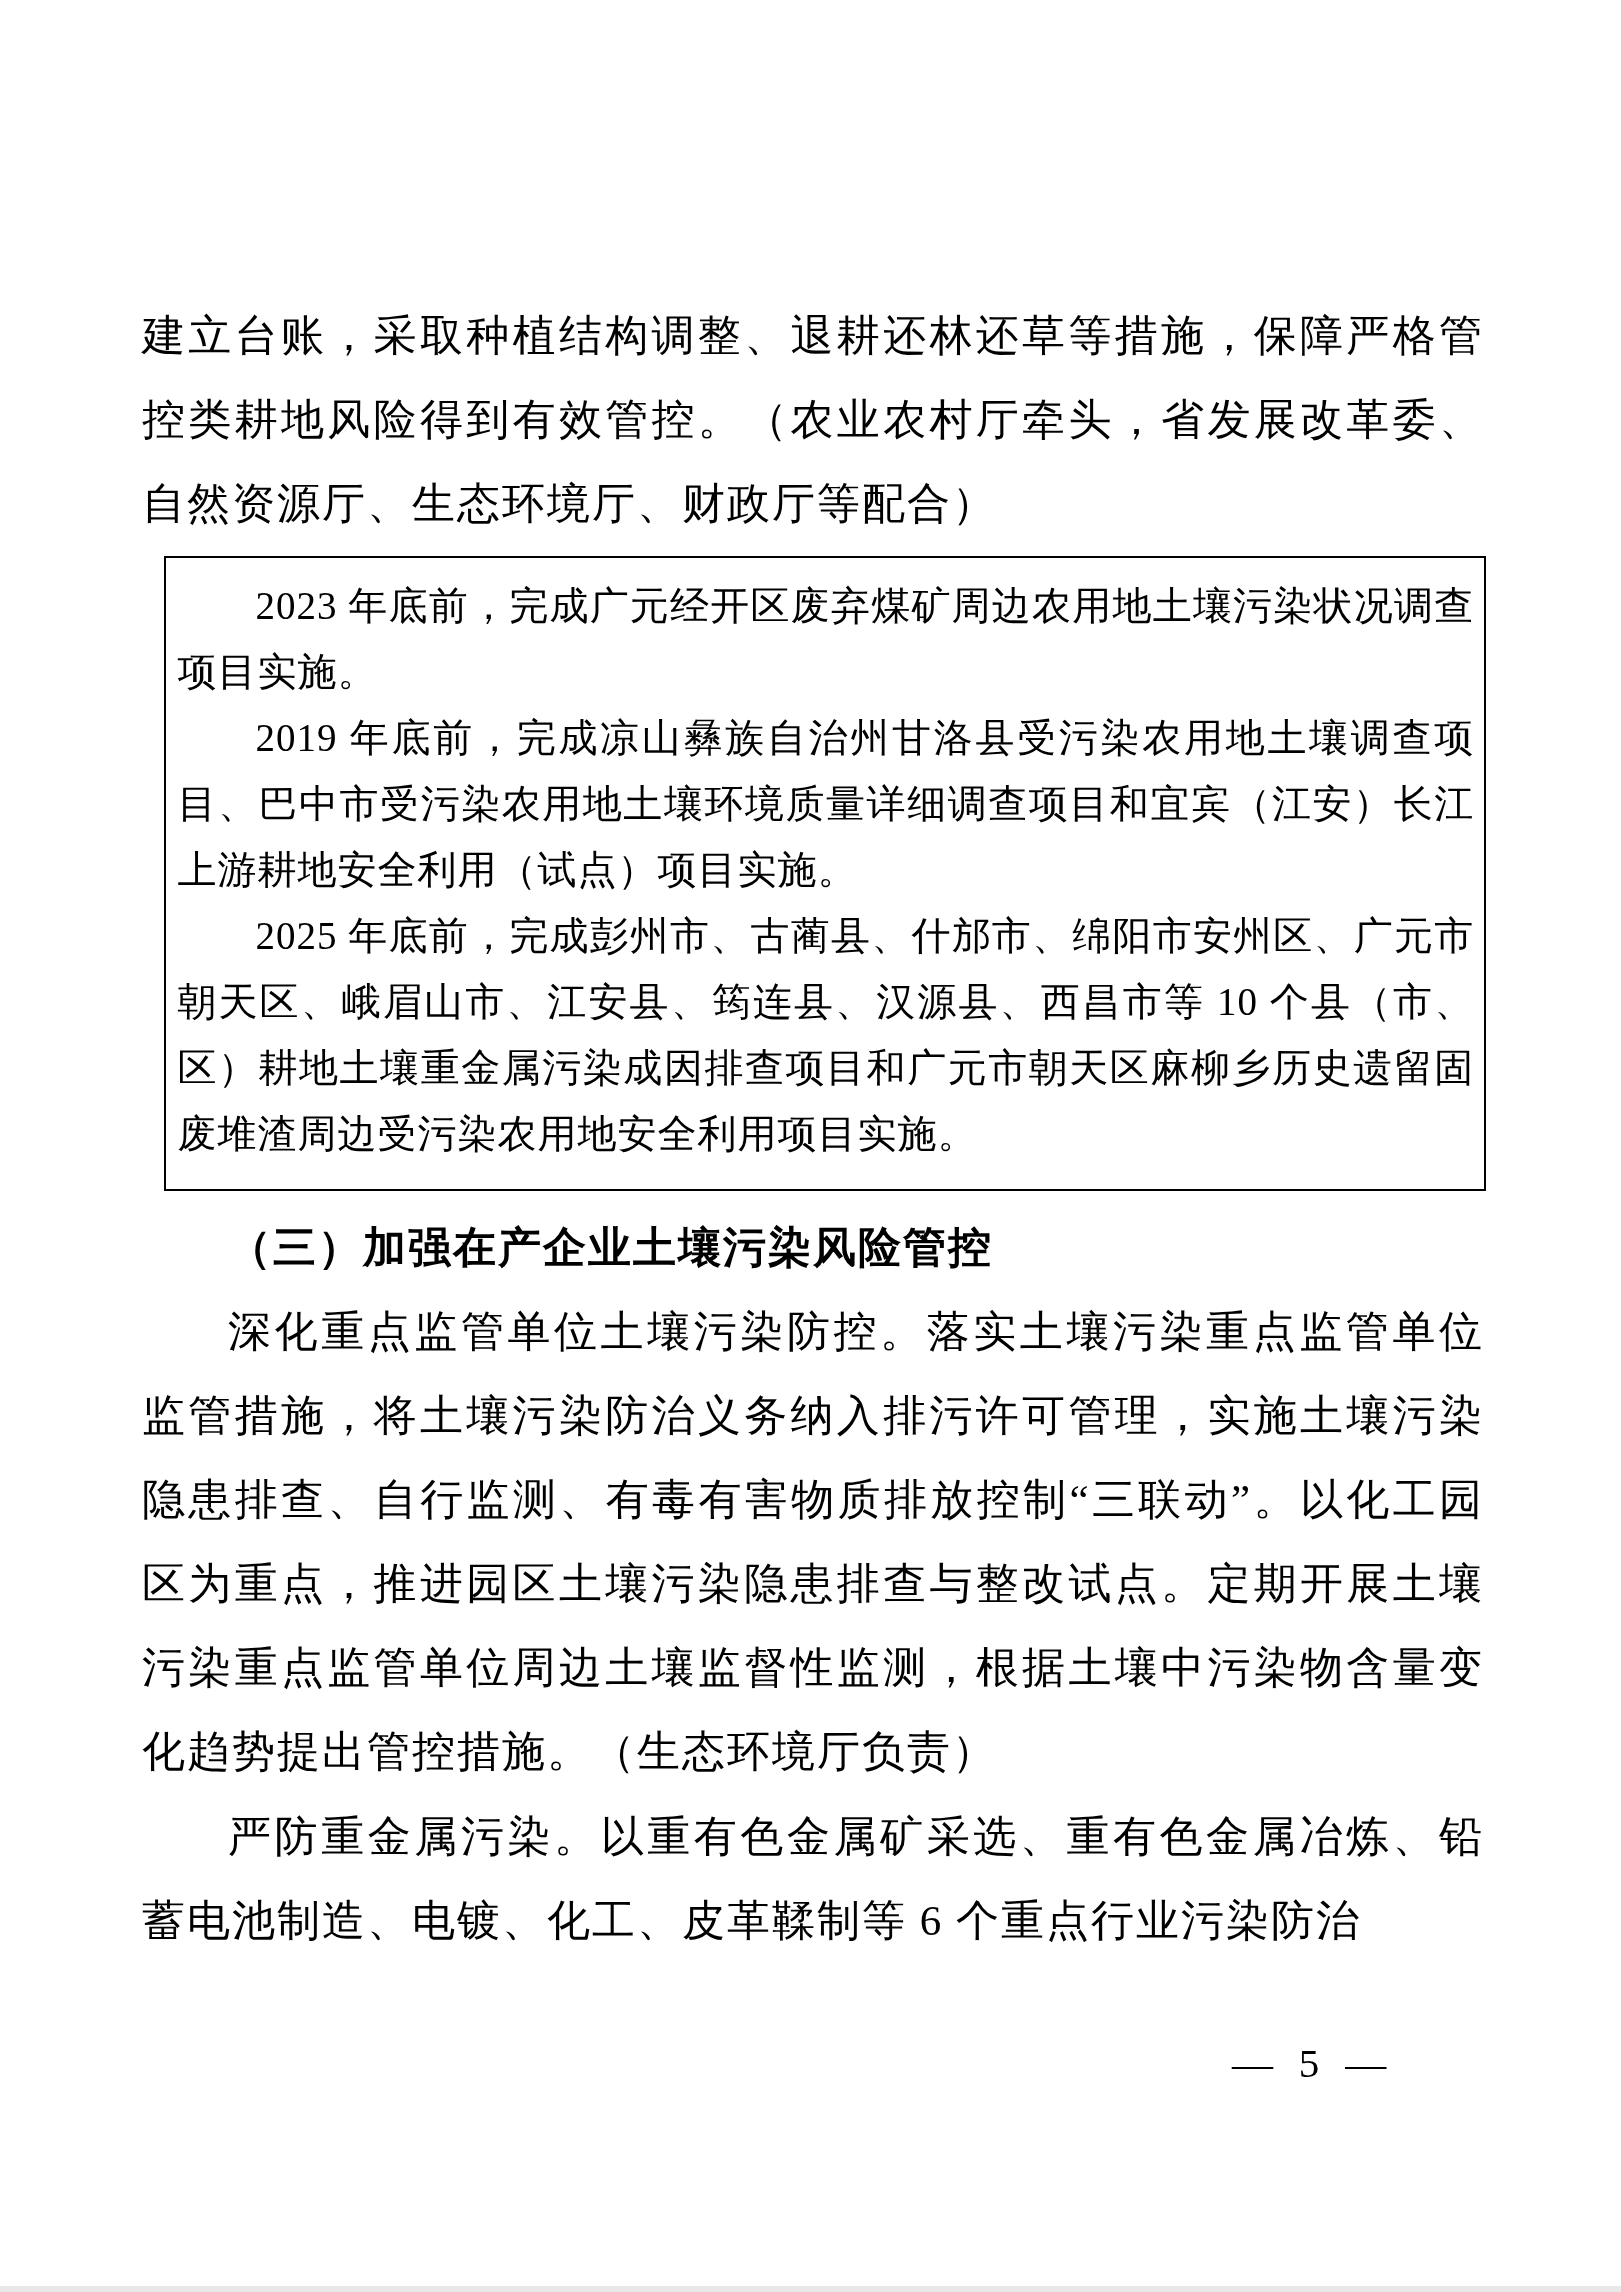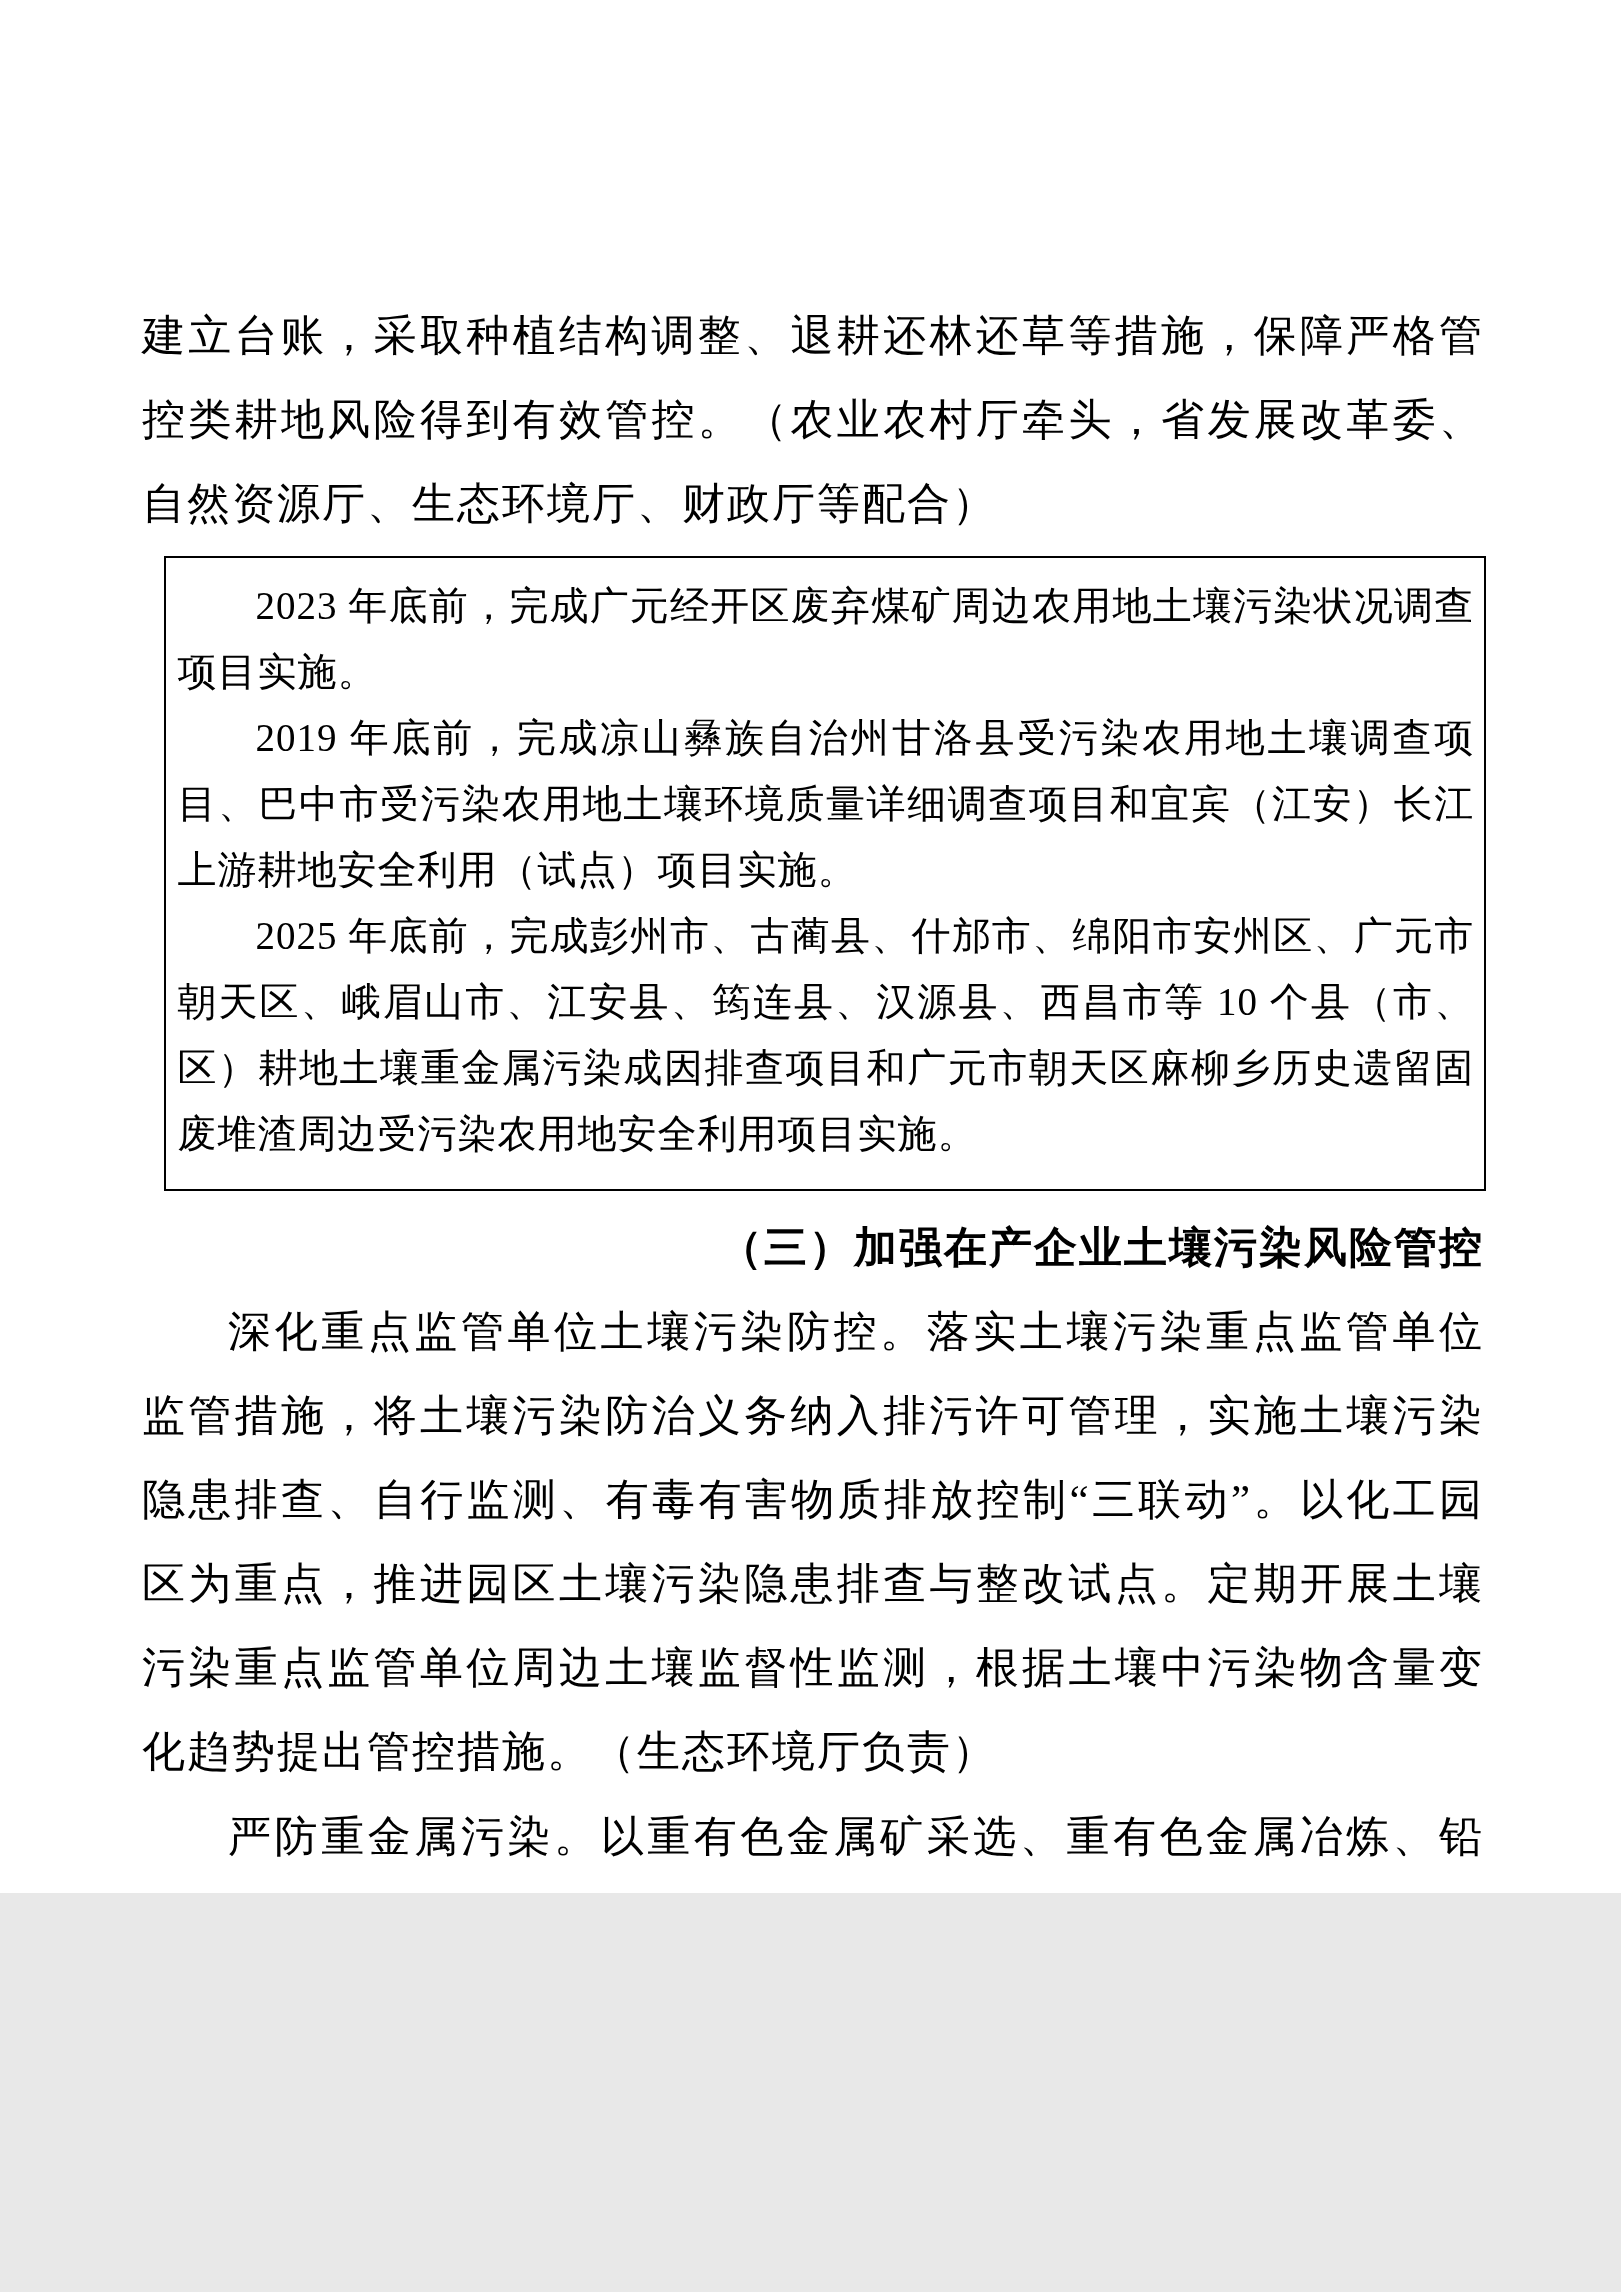--- a/index.html
+++ b/index.html
@@ -1,19 +1,19 @@
 <!DOCTYPE html>
 <html><head>
 <meta charset="utf-8">
 <style>
   html, body { margin: 0; padding: 0; background: #e8e8e8; }
   .page {
     position: relative;
     width: 1621px;
-    height: 1893px;
+    height: 2286px;
     margin: 0 auto;
     background: #ffffff;
     box-sizing: border-box;
     padding: 294px 137px 0 142px;
     font-family: "Liberation Serif", serif;
     color: #000;
     overflow: hidden;
   }
   .body-para {
     font-size: 43px;
@@ -24,21 +24,20 @@
   }
   .indent { text-indent: 2em; }
   .section-heading {
     font-size: 43px;
     line-height: 84px;
     margin: 13.7px 0 0 0;
     text-indent: 2em;
     font-family: "Liberation Sans", sans-serif;
     font-weight: 700;
     letter-spacing: 2px;
-    text-align: right;
   }
   .lead {
     font-family: "Liberation Sans", sans-serif;
     font-weight: 400;
   }
   .box {
     border: 2px solid #000;
     margin-top: 9.8px;
     margin-left: 21.6px;
     margin-right: -2px;

